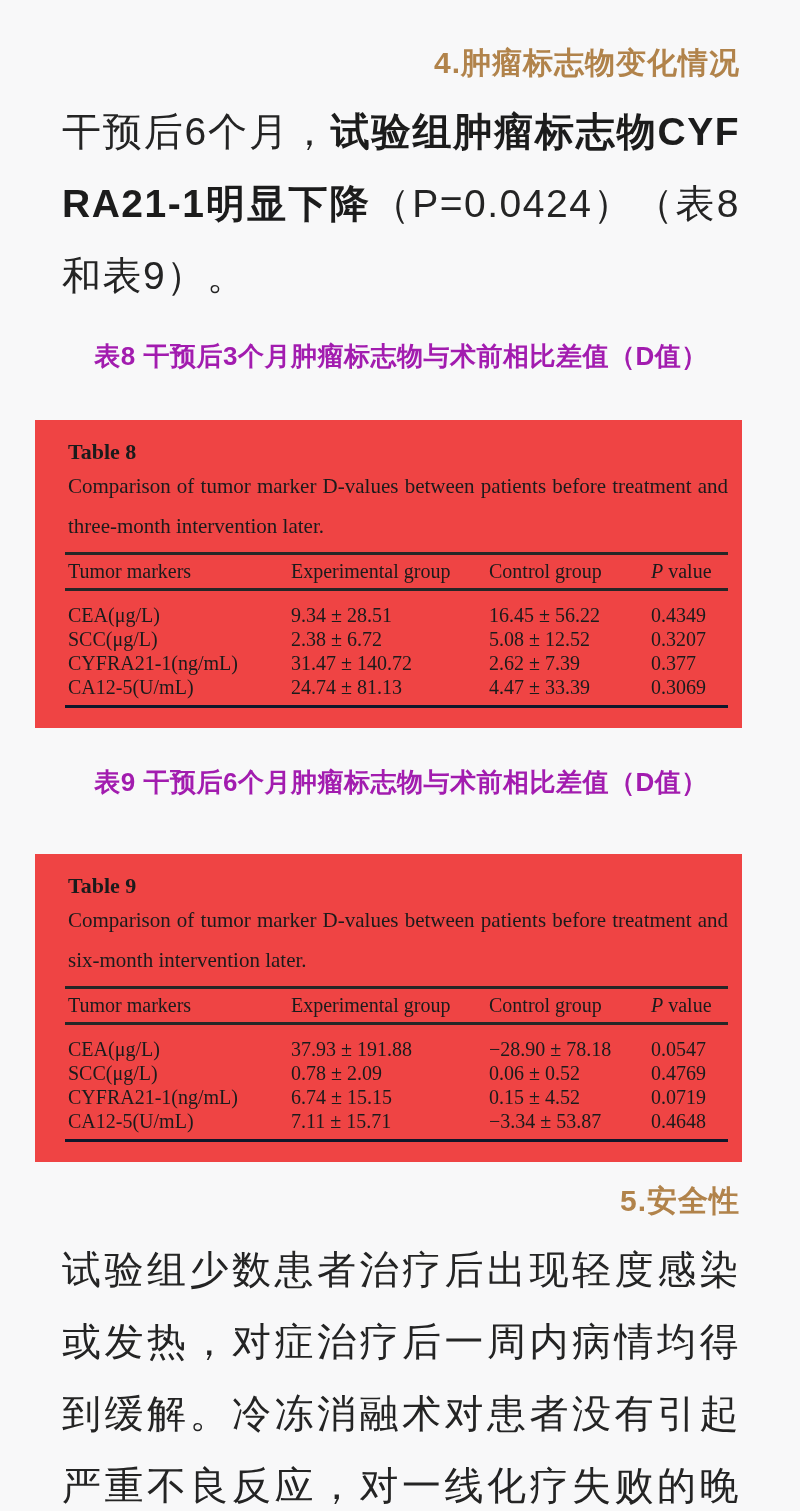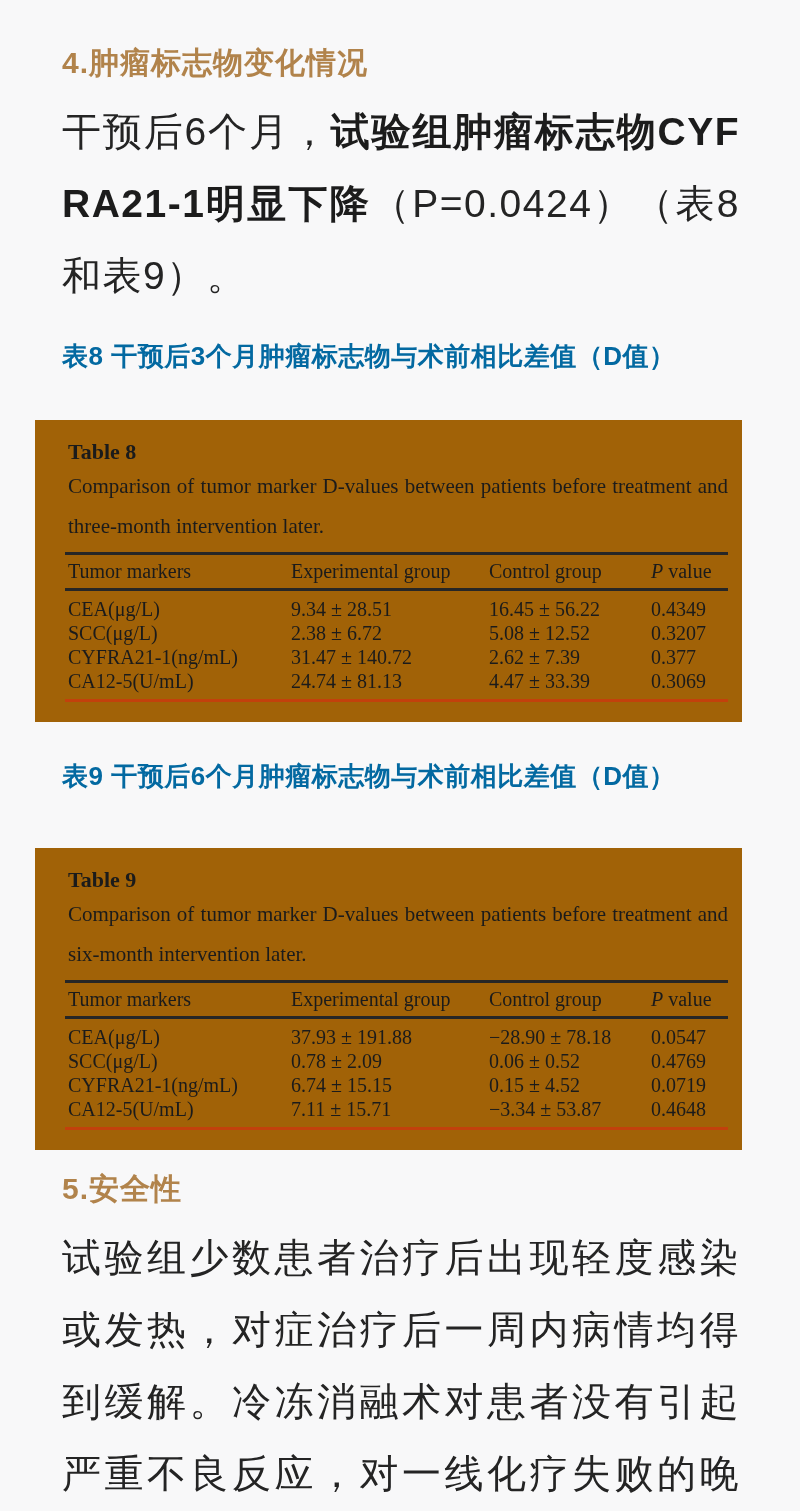--- a/index.html
+++ b/index.html
@@ -7,62 +7,63 @@
     width: 800px; height: 1511px; overflow: hidden;
     background: #f8f8f9;
     font-family: "Liberation Sans", "DejaVu Sans", sans-serif;
     color: #222222;
   }
   .page { width: 800px; height: 1511px; box-sizing: border-box; padding: 0 60px 0 62px; }
 
   .gold-heading {
     margin: 0; padding-top: 44px;
     font-size: 30px; line-height: 38px; font-weight: 700;
-    color: #b1834b; letter-spacing: 1px;
+    color: #b1834b; letter-spacing: 1px; text-align: right;
   }
   .gold-heading.second { padding-top: 0; margin-top: 20px; }
 
   .body-para {
     margin: 14px 0 0 0;
     font-size: 39px; line-height: 72px; letter-spacing: 1.5px;
     text-align: justify; text-justify: inter-ideograph;
     word-break: break-all;
     color: #242424;
   }
   .body-para b { font-weight: 700; color: #1c1c1c; }
 
   .table-caption {
     margin-top: 26px;
+    text-align: center;
     font-size: 26px; line-height: 36px; font-weight: 700;
-    color: #0369a1; letter-spacing: 0.5px;
+    color: #a21caf; letter-spacing: 0.5px;
   }
   .table-caption.second { margin-top: 36px; }
 
   
   .paper {
     width: 707px; margin: 46px 0 0 -27px;
     box-sizing: border-box; padding: 18px 0 20px 0;
-    background: #a16207;
+    background: #ef4444;
     font-family: "Liberation Serif", "DejaVu Serif", serif;
     color: #1b1b1b;
   }
   .paper.second { margin-top: 54px; }
   .paper-label { margin: 0 14px 0 33px; font-size: 22px; line-height: 28px; font-weight: 700; }
   .paper-desc  { margin: 0 14px 0 33px; font-size: 21px; line-height: 40px; text-align: justify; }
   .ruled {
     margin: 6px 14px 0 30px;
-    border-top: 3px solid #262626; border-bottom: 3px solid #c2410c;
+    border-top: 3px solid #262626; border-bottom: 3px solid #0f172a;
   }
   .trow { display: grid; grid-template-columns: 223px 198px 162px 80px; }
   .trow > div { padding-left: 3px; white-space: nowrap; }
   .thead {
     font-size: 20px; line-height: 33px;
     border-bottom: 3px solid #262626;
   }
-  .tbody { padding: 6px 0 6px 0; }
+  .tbody { padding: 12px 0 6px 0; }
   .tbody .trow { font-size: 20px; line-height: 24px; }
   .p-ital { font-style: italic; }
 </style>
 </head>
 <body>
 
 <div class="page">
 
   <h2 class="gold-heading">4.肿瘤标志物变化情况</h2>
 

